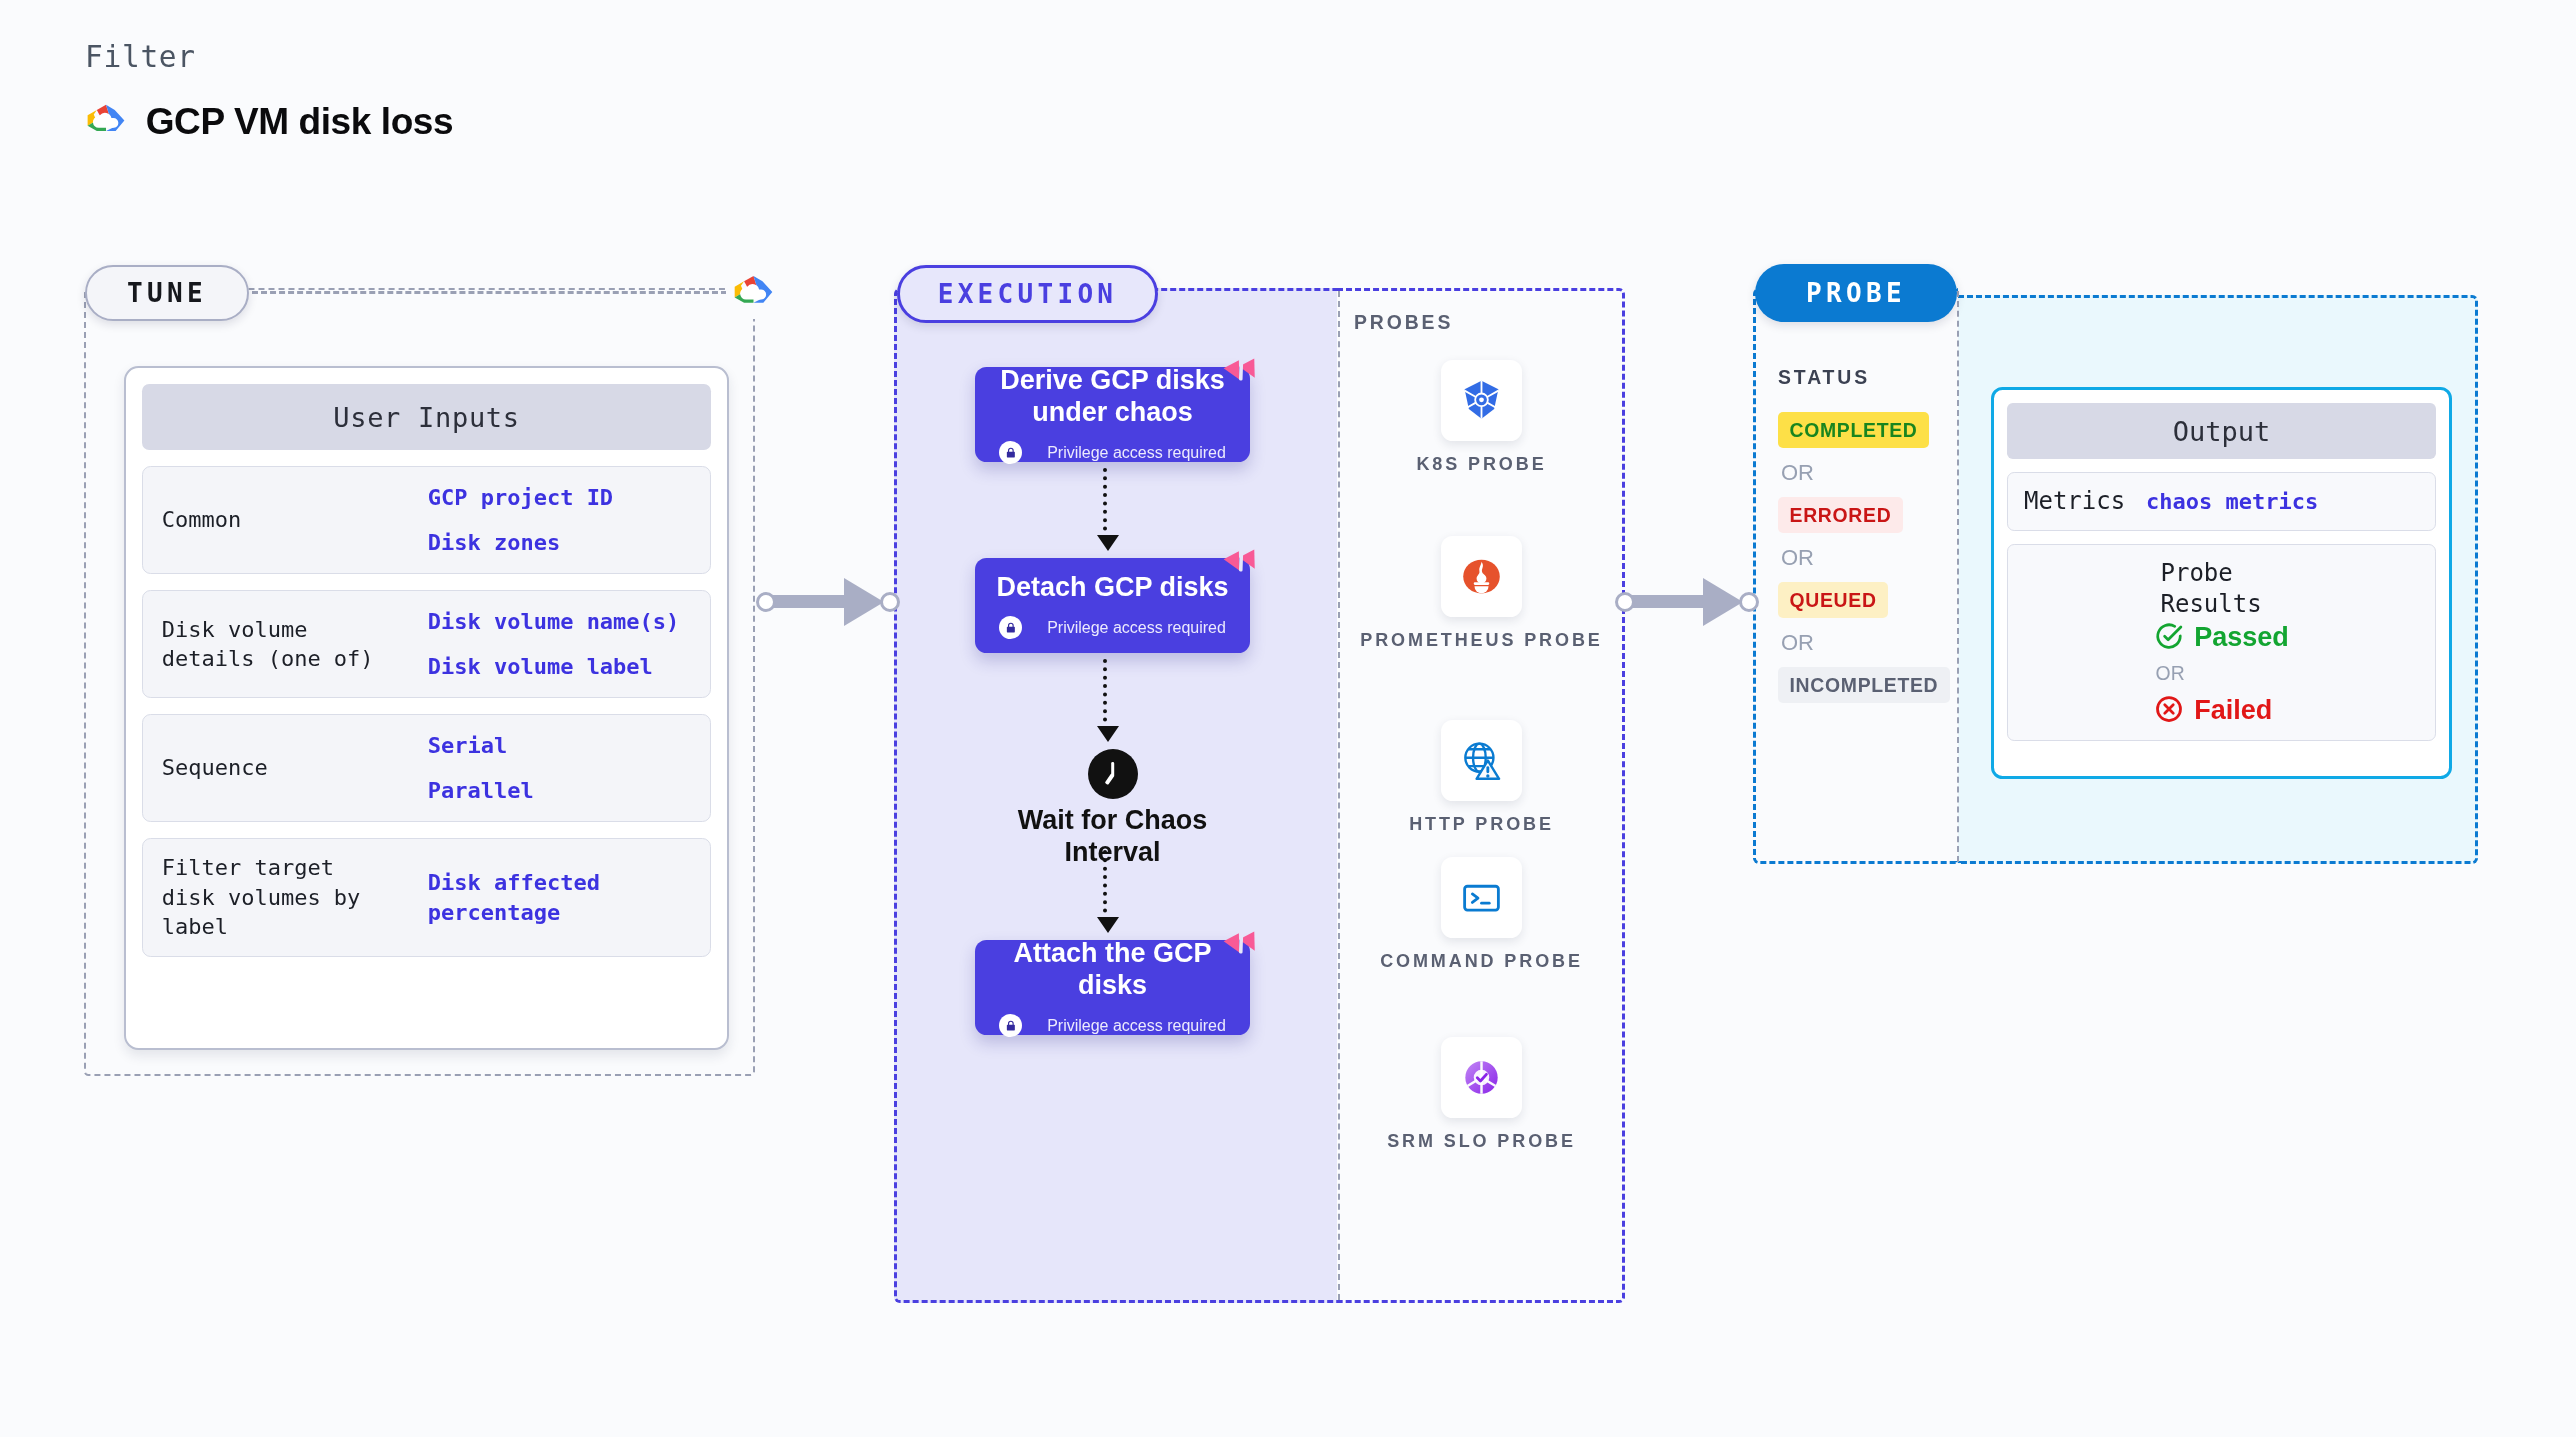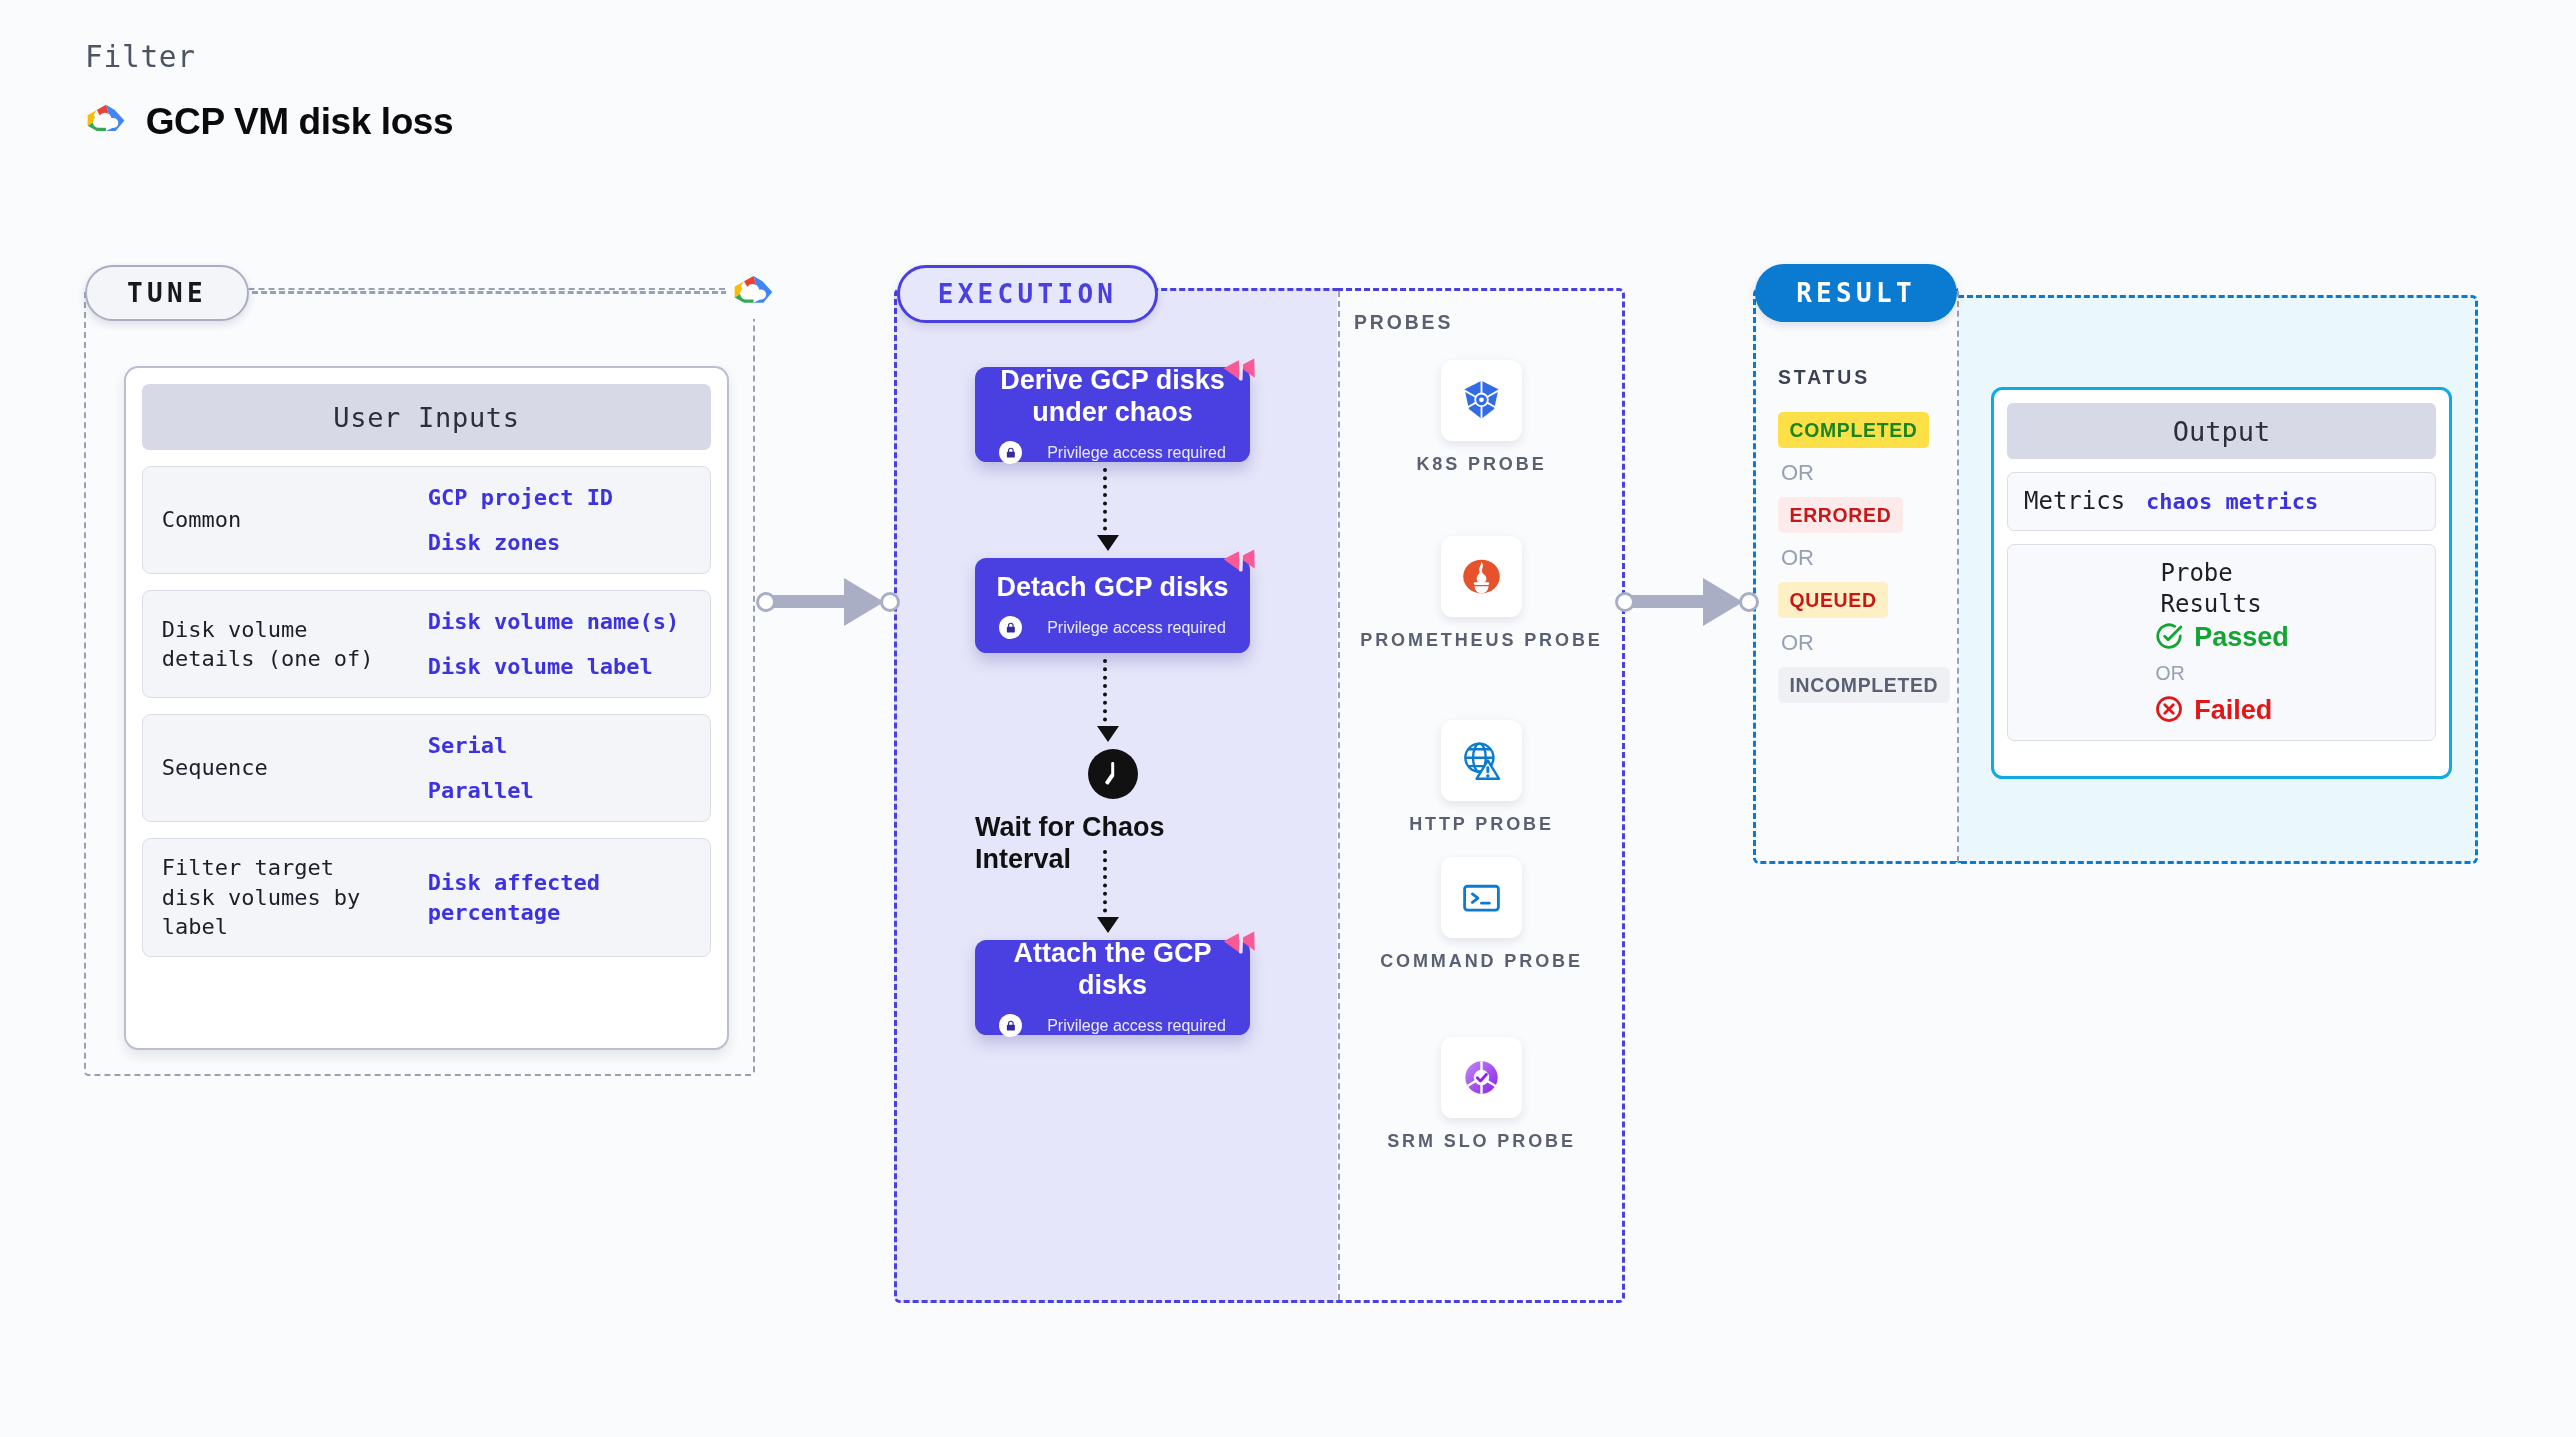--- a/index.html
+++ b/index.html
@@ -198,22 +198,22 @@
     width: 3.6px; height: 14.4px; background: #ffffff; transform: translateX(-50%);
     border-radius: 1.4px;
   }
   .clock::after {
     content: ""; position: absolute; left: 50%; top: 24.5px;
     width: 3.6px; height: 12.2px; background: #ffffff;
     transform-origin: top center; transform: translateX(-50%) rotate(35deg);
     border-radius: 1.4px;
   }
   .wait-label {
-    margin-top: 13px; font-family: "Liberation Sans", sans-serif;
-    font-weight: bold; font-size: 27px; color: #111111; text-align: left;
+    margin-top: 6px; font-family: "Liberation Sans", sans-serif;
+    font-weight: bold; font-size: 27px; color: #111111; text-align: center;
     line-height: 1.18;
   }
 
   
   .probes-title {
     position: absolute; left: 1354px; top: 311px;
     font-family: "Liberation Sans", sans-serif;
     font-weight: bold; font-size: 19.4px; color: #5a6072; letter-spacing: 2.9px;
   }
   .probe-item {
@@ -524,21 +524,21 @@
   <div class="conn conn-2">
     <span class="dot"></span>
     <span class="shaft"></span>
     <span class="head"></span>
     <span class="dot"></span>
   </div>
 
   <div class="box box-result-status"></div>
   <div class="box box-result-output"></div>
   <div class="status-divider"></div>
-  <div class="pill pill-result">RESULT</div>
+  <div class="pill pill-result">PROBE</div>
 
   <div class="status-title">STATUS</div>
   <div class="status-list">
     <div><span class="badge" style="background: #fde047; color: rgb(24, 133, 31);">COMPLETED</span></div>
     <div class="or-text">OR</div>
     <div><span class="badge" style="background: rgb(253, 234, 234); color: rgb(201, 22, 22);">ERRORED</span></div>
     <div class="or-text">OR</div>
     <div><span class="badge" style="background: rgb(253, 240, 196); color: rgb(201, 22, 22);">QUEUED</span></div>
     <div class="or-text">OR</div>
     <div><span class="badge" style="background: rgb(238, 240, 244); color: rgb(90, 96, 114);">INCOMPLETED</span></div>

